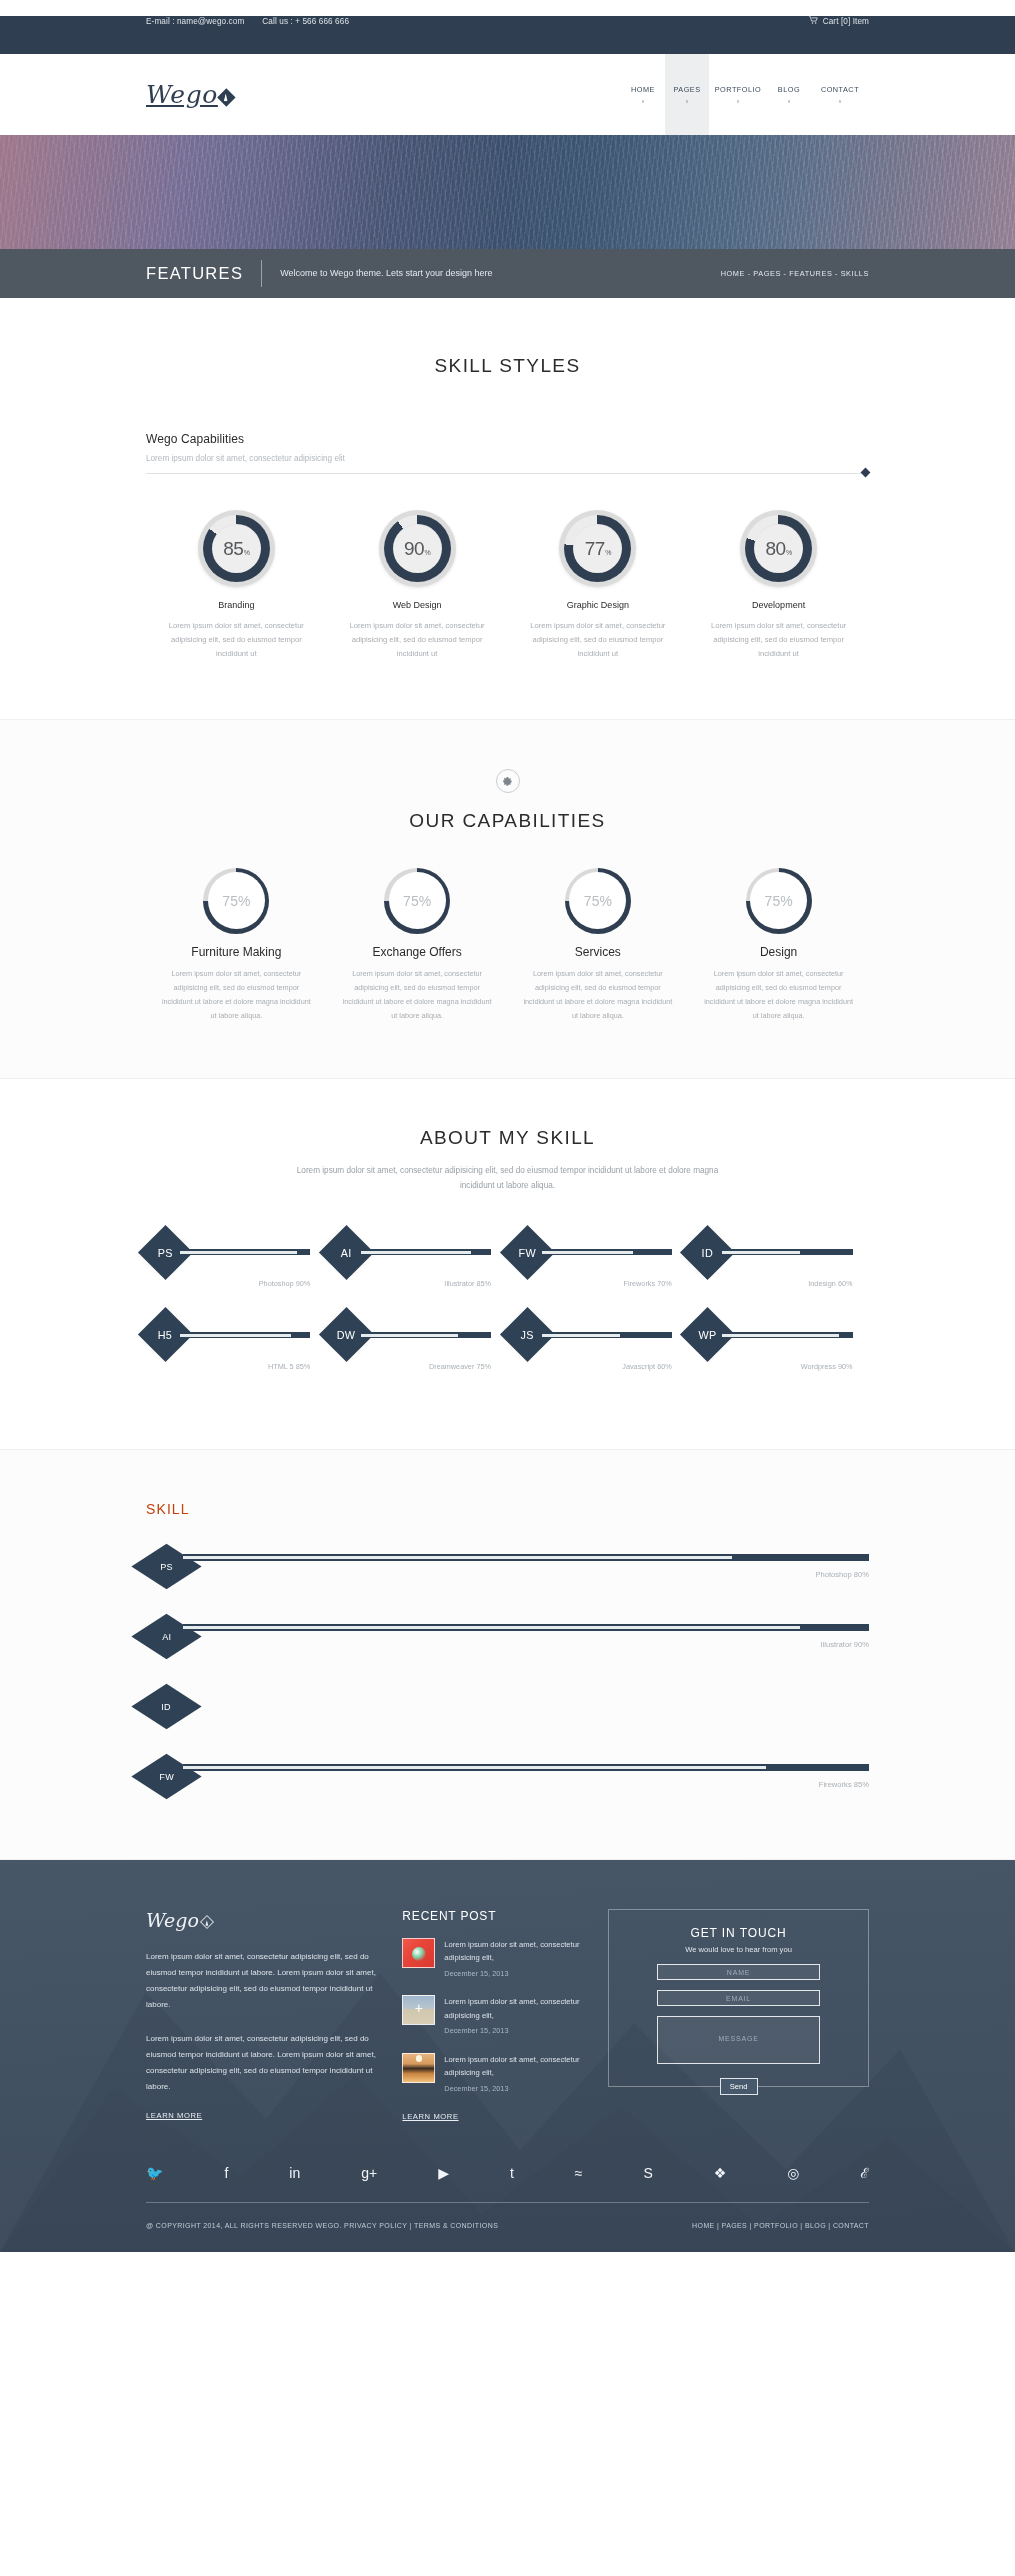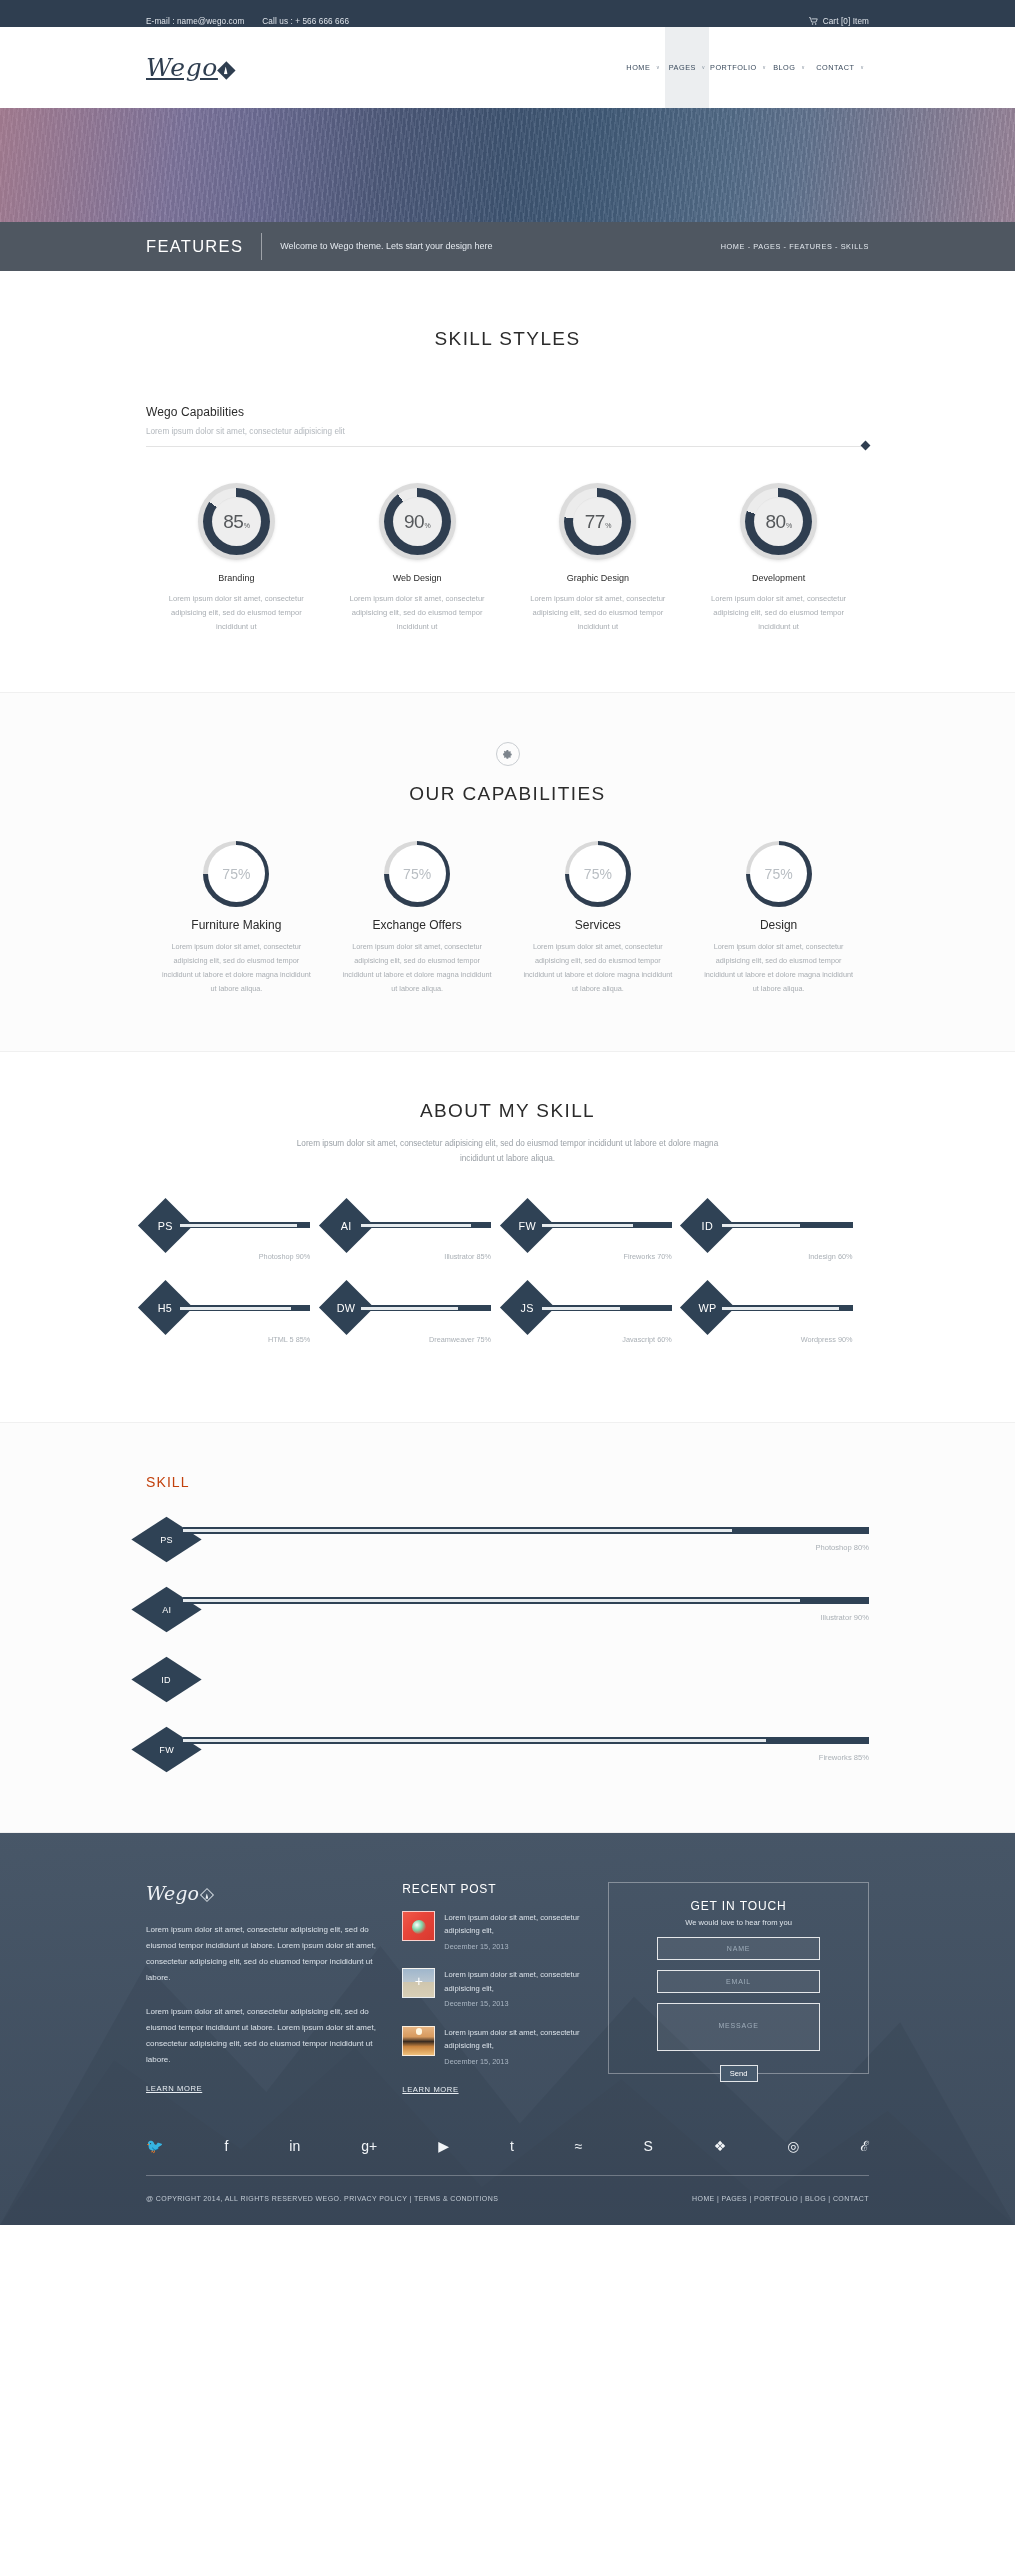--- a/index.html
+++ b/index.html
@@ -7,37 +7,37 @@
   body {
     font-family: "Liberation Sans", sans-serif;
     background: #ffffff;
     color: #333;
     -webkit-font-smoothing: antialiased;
   }
   .wrap { width: 1015px; margin: 0 auto; }
   .container { width: 723px; margin: 0 auto; position: relative; }
 
   
-  .topbar { background: #2f3e50; height: 27px; display: flex; align-items: flex-end; }
+  .topbar { background: #2f3e50; height: 38px; display: flex; align-items: flex-start; margin-top: 16px; }
   .topbar .container { display: flex; align-items: center; justify-content: space-between; }
   .topbar-left { display: flex; gap: 18px; }
   .topbar-left span, .topbar-right {
     color: #dfe4ea; font-size: 8.2px; letter-spacing: 0.1px; white-space: nowrap;
   }
   .topbar-right { display: flex; align-items: center; gap: 4.4px; }
   .cart-icon { display: inline-block; font-size: 9px; line-height: 1; }
 
   
   .header { background: #fff; height: 81px; position: relative; }
   .header .container { height: 81px; display: flex; align-items: center; justify-content: space-between; }
   .logo { font-family: "DejaVu Serif", serif; font-style: italic; font-size: 25px; color: #2f3e50; display: flex; align-items: center; gap: 2.5px; letter-spacing: 0.6px; }
   .logo .diamond { width: 12.7px; height: 12.7px; background: #2f3e50; transform: rotate(45deg); display: inline-block; position: relative; top: 2.5px; }
   .logo .diamond:after { content:""; position:absolute; left:4.4px; top:2.5px; width:3.8px; height:7.6px; background:#fff; transform: rotate(-45deg); clip-path: polygon(50% 0,100% 100%,0 100%); }
   nav.mainnav { display: flex; align-items: stretch; height: 81px; }
-  .nav-item { width: 44px; display: flex; flex-direction: row; align-items: center; justify-content: center; gap: 5.7px; text-decoration: none; padding: 0 5px; }
+  .nav-item { width: 44px; display: flex; flex-direction: column; align-items: center; justify-content: center; gap: 5.7px; text-decoration: none; padding: 0 5px; }
   .nav-item.wide { width: 58px; }
   .nav-item.active { background: #eceef0; }
   .nav-item .lbl { font-size: 7.3px; letter-spacing: 0.5px; color: #3a4a5c; font-weight: 400; white-space: nowrap; }
   .nav-item .carat { font-size: 5px; color: #8b96a3; line-height: 1; }
 
   
   .hero { height: 114px; position: relative; overflow: hidden; }
   .hero-bg {
     position: absolute; inset: 0;
     background:
@@ -182,21 +182,21 @@
   .pt2 { background: linear-gradient(180deg,#9fb6cc 0%,#b9c6d0 45%,#cfc6ae 46%,#d8cfb6 100%); }
   .pt2:after { content:"+"; position:absolute; left:0; right:0; top:5px; text-align:center; color:#fff; font-size:14px; line-height:1; }
   .pt3 { background: linear-gradient(180deg,#e7b481 0%,#d79a5e 35%,#3a2b20 52%,#c9843f 70%,#f0c07a 100%); }
   .pt3:after { content:""; position:absolute; left:12.7px; top:1.3px; width:6.3px; height:6.3px; border-radius:50%; background:#fff6e0; }
   .post-txt { color:#dbe2e9; font-size:7.6px; line-height:1.75; }
   .post-date { color:#aab6c3; font-size:7.3px; margin-top:3.2px; }
 
   .touchbox { border:0.6px solid rgba(255,255,255,.35); padding: 16.5px 19px 21.6px; position:relative; }
   .touchbox h4 { color:#fff; font-size:12px; letter-spacing:0.9px; font-weight:400; text-align:center; }
   .touchbox .lead { color:#dfe5eb; font-size:7.6px; text-align:center; margin-top:5px; }
-  .tfield { display:block; width: 74%; margin: 10px auto 0; height: 23px; background: rgba(255,255,255,.06);
+  .tfield { display:block; width: 74%; margin: 10px auto 0; height: 16px; background: rgba(255,255,255,.06);
             border:0.6px solid rgba(255,255,255,.85); outline:none; text-align:center;
             font-family:"Liberation Sans",sans-serif; font-size:7px; color:#c6cfd8; letter-spacing:0.8px; }
   .tfield::placeholder { color:#9fadba; letter-spacing:0.8px; }
   textarea.tfield { height: 48px; padding-top: 18px; resize:none; }
   .sendbtn { position:absolute; left:50%; transform:translateX(-50%); bottom:-9px; width:38px; height:17px;
              background:#475a6d; border:0.6px solid rgba(255,255,255,.85); color:#fff;
              font-family:"Liberation Sans",sans-serif; font-size:7.6px; cursor:pointer; }
 
   .social { display:flex; justify-content:space-between; padding: 16.5px 0 0; }
   .social a { color:#f2f5f8; font-size:14px; text-decoration:none; line-height:1; }

